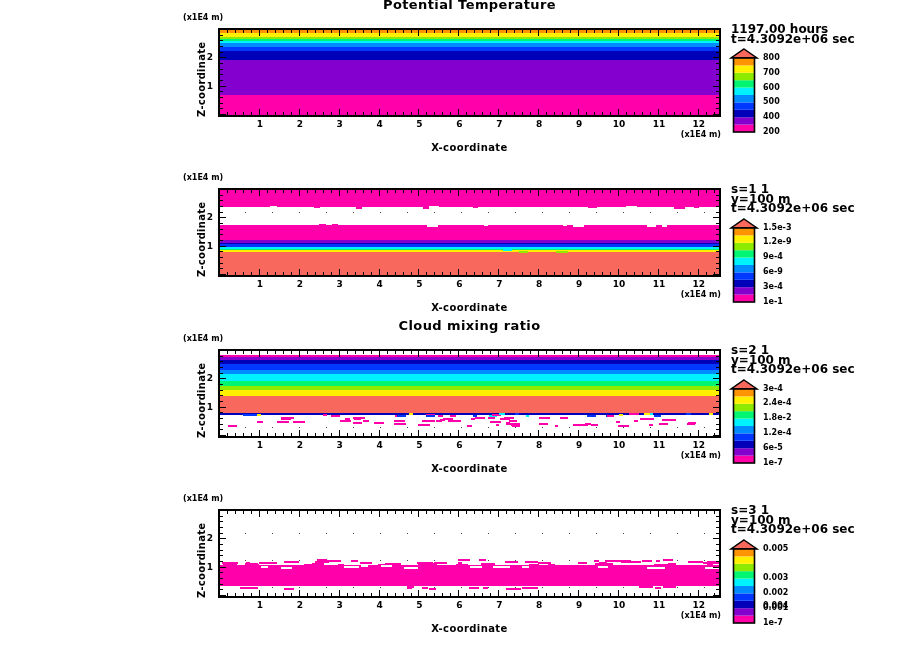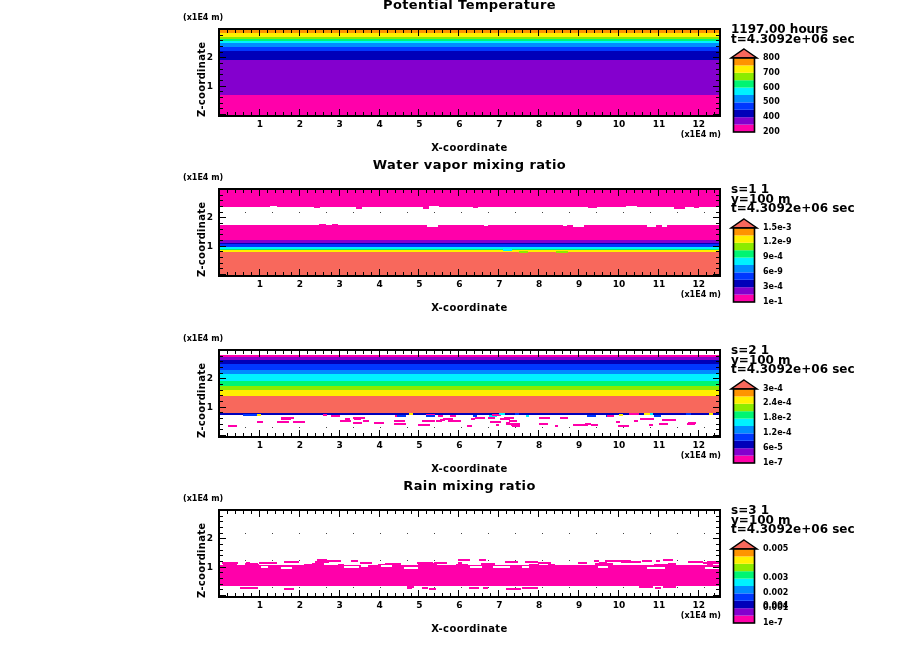--- a/index.html
+++ b/index.html
@@ -120,21 +120,20 @@
       <div class="cbl" style="top: 5px;">800</div>
       <div class="cbl" style="top: 19.8px;">700</div>
       <div class="cbl" style="top: 34.6px;">600</div>
       <div class="cbl" style="top: 49.4px;">500</div>
       <div class="cbl" style="top: 64.2px;">400</div>
       <div class="cbl" style="top: 79px;">200</div>
     </div>
 </section>
 
 <section class="panel" style="top:160px">
-  <div class="ptitle">Water vapor mixing ratio</div>
   <div class="yunits">(x1E4 m)</div>
   <div class="ylabel">Z-coordinate</div>
   <div class="yticks" id="yt1">
       <div style="top: 24.33px;">2</div>
       <div style="top: 52.66px;">1</div>
     </div>
   <div class="plot" id="plot1">
       <div class="bands">
         <div class="band" style="height: 20%; background: rgb(255, 0, 170);"></div>
         <div class="band" style="height: 21%; background: transparent;"></div>
@@ -219,20 +218,21 @@
       <div class="cbl" style="top: 5px;">1.5e-3</div>
       <div class="cbl" style="top: 19.8px;">1.2e-9</div>
       <div class="cbl" style="top: 34.6px;">9e-4</div>
       <div class="cbl" style="top: 49.4px;">6e-9</div>
       <div class="cbl" style="top: 64.2px;">3e-4</div>
       <div class="cbl" style="top: 79px;">1e-1</div>
     </div>
 </section>
 
 <section class="panel" style="top:321px">
+  <div class="ptitle">Cloud mixing ratio</div>
   <div class="yunits">(x1E4 m)</div>
   <div class="ylabel">Z-coordinate</div>
   <div class="yticks" id="yt2">
       <div style="top: 24.33px;">2</div>
       <div style="top: 52.66px;">1</div>
     </div>
   <div class="plot" id="plot2">
       <div class="bands">
         <div class="band" style="height: 4.5%; background: transparent;"></div>
         <div class="band" style="height: 2.5%; background: rgb(255, 0, 170);"></div>
@@ -381,21 +381,20 @@
       <div class="cbl" style="top: 5px;">3e-4</div>
       <div class="cbl" style="top: 19.8px;">2.4e-4</div>
       <div class="cbl" style="top: 34.6px;">1.8e-2</div>
       <div class="cbl" style="top: 49.4px;">1.2e-4</div>
       <div class="cbl" style="top: 64.2px;">6e-5</div>
       <div class="cbl" style="top: 79px;">1e-7</div>
     </div>
 </section>
 
 <section class="panel" style="top:481px">
-  <div class="ptitle">Rain mixing ratio</div>
   <div class="yunits">(x1E4 m)</div>
   <div class="ylabel">Z-coordinate</div>
   <div class="yticks" id="yt3">
       <div style="top: 24.33px;">2</div>
       <div style="top: 52.66px;">1</div>
     </div>
   <div class="plot" id="plot3">
       <div class="bands">
         <div class="band" style="height: 57%; background: transparent;"></div>
         <div class="band" style="height: 6%; background: transparent;"></div>

